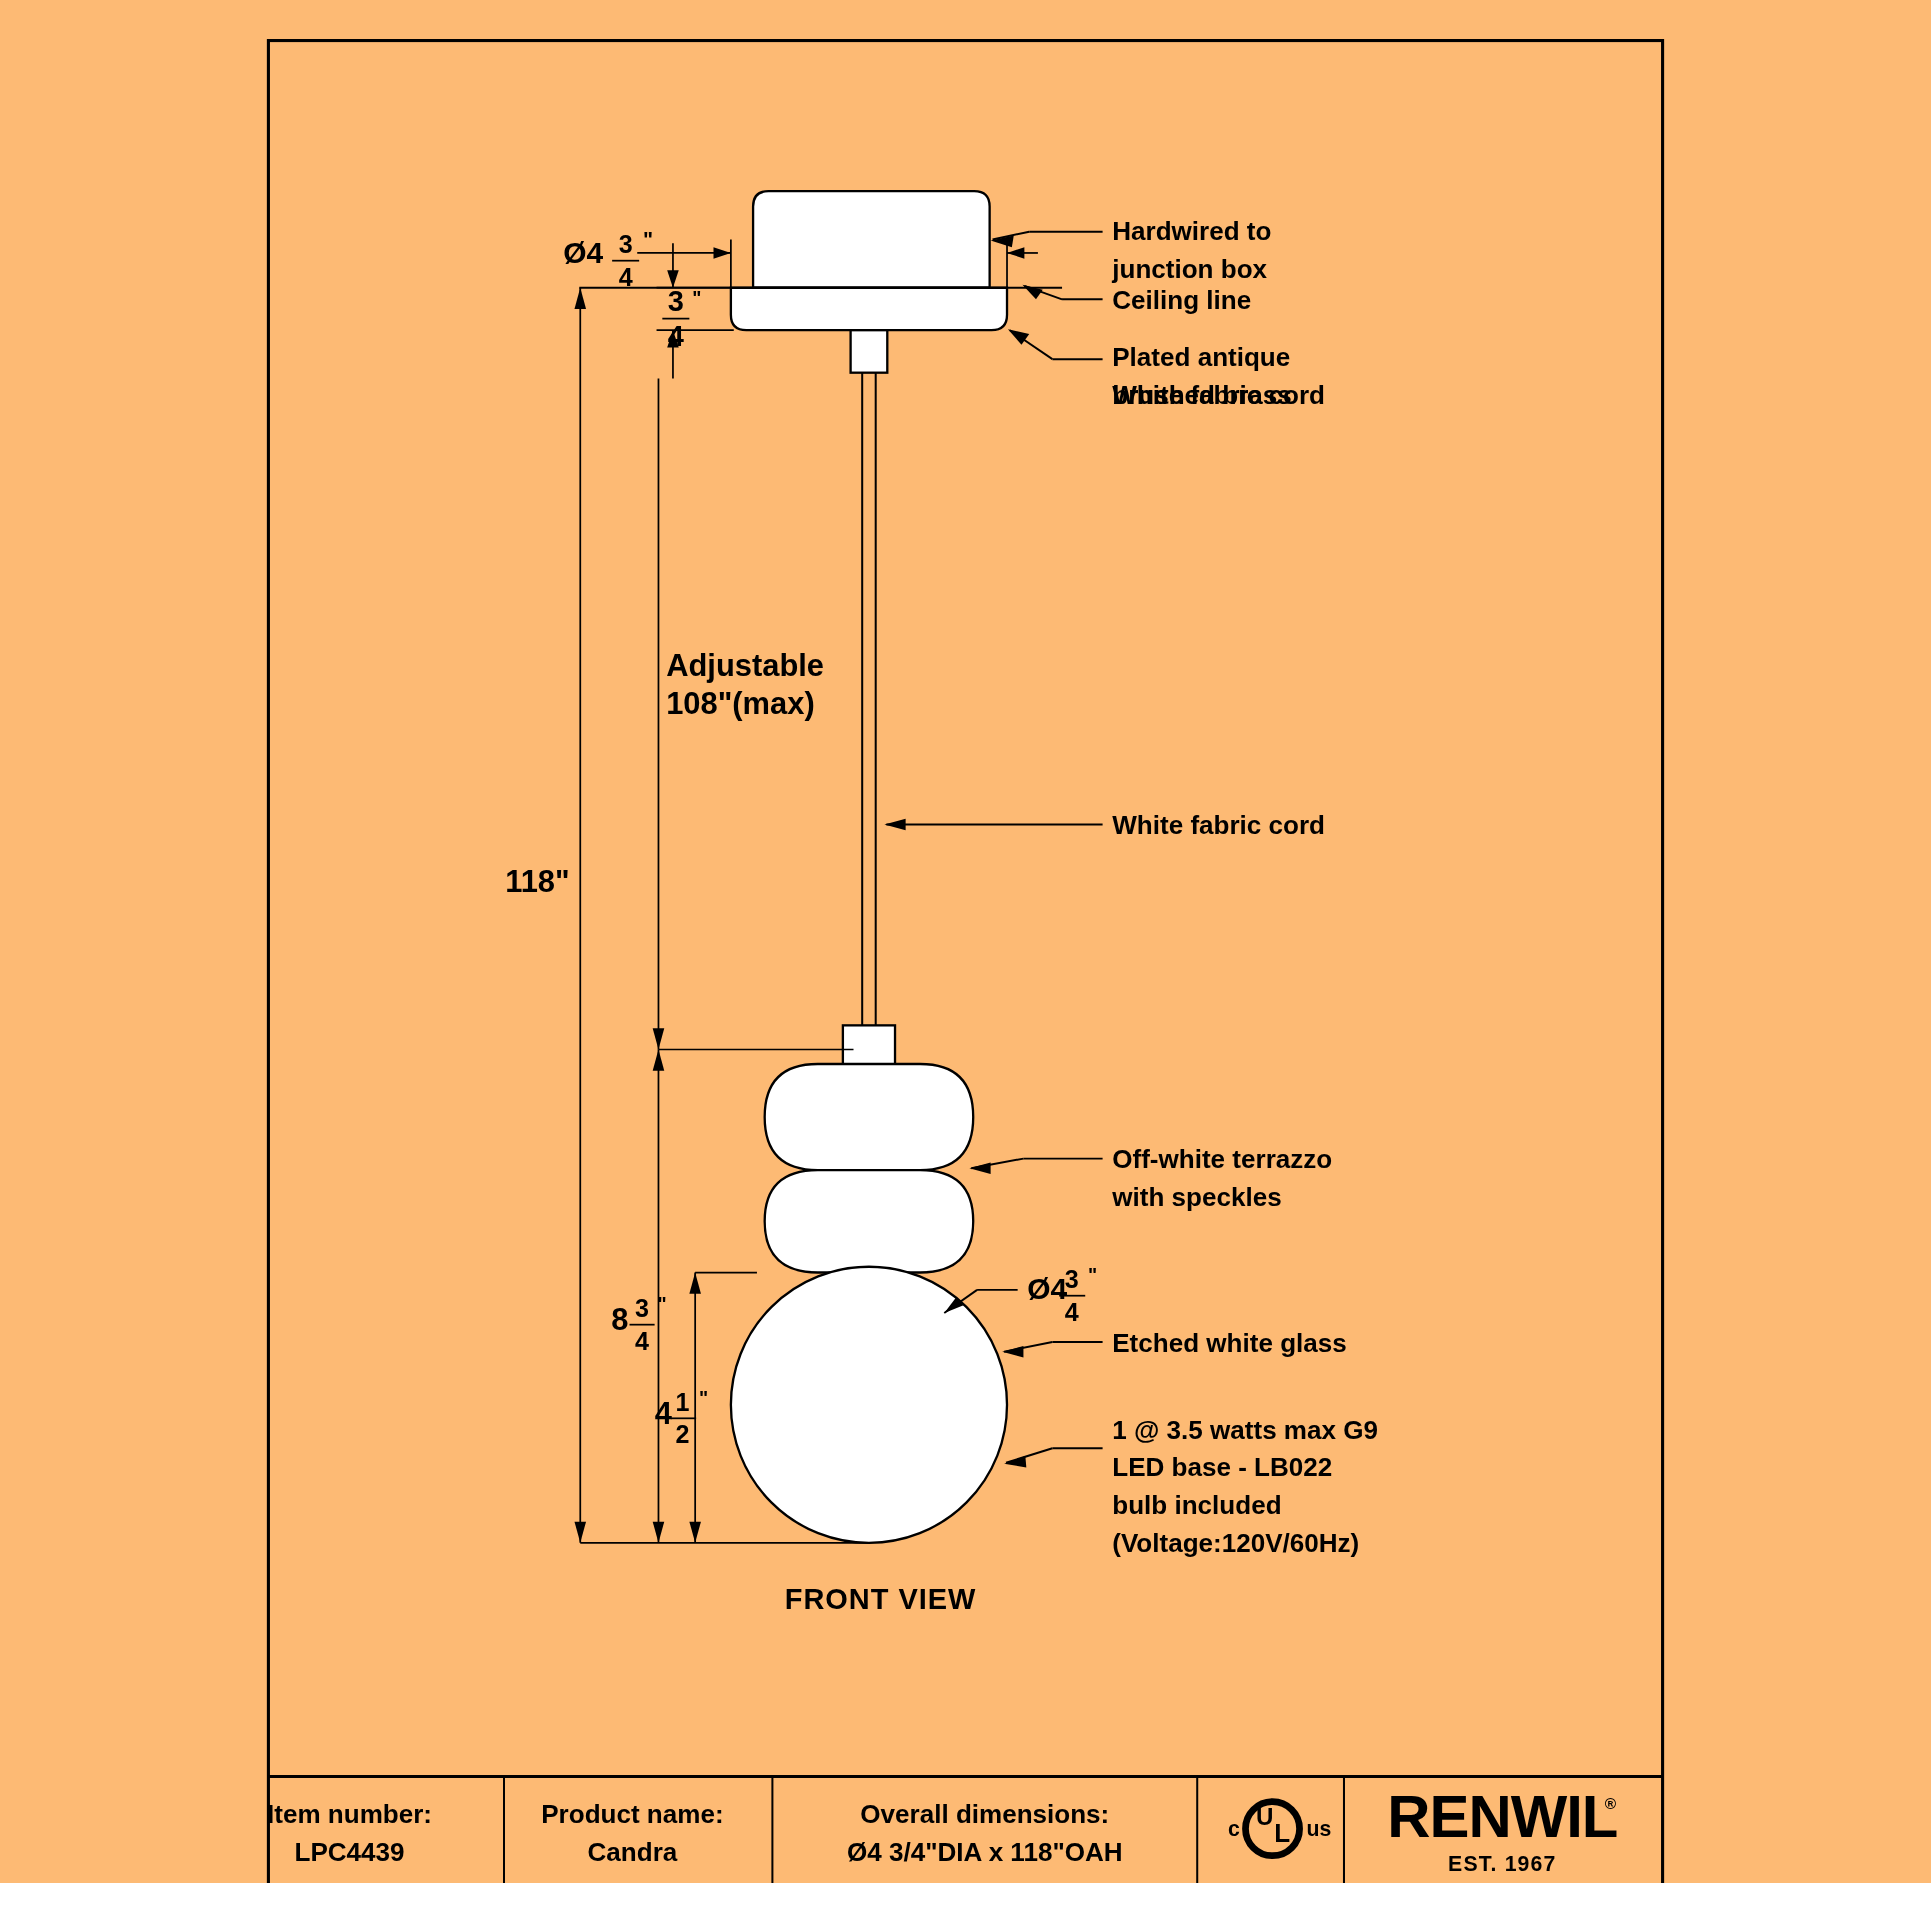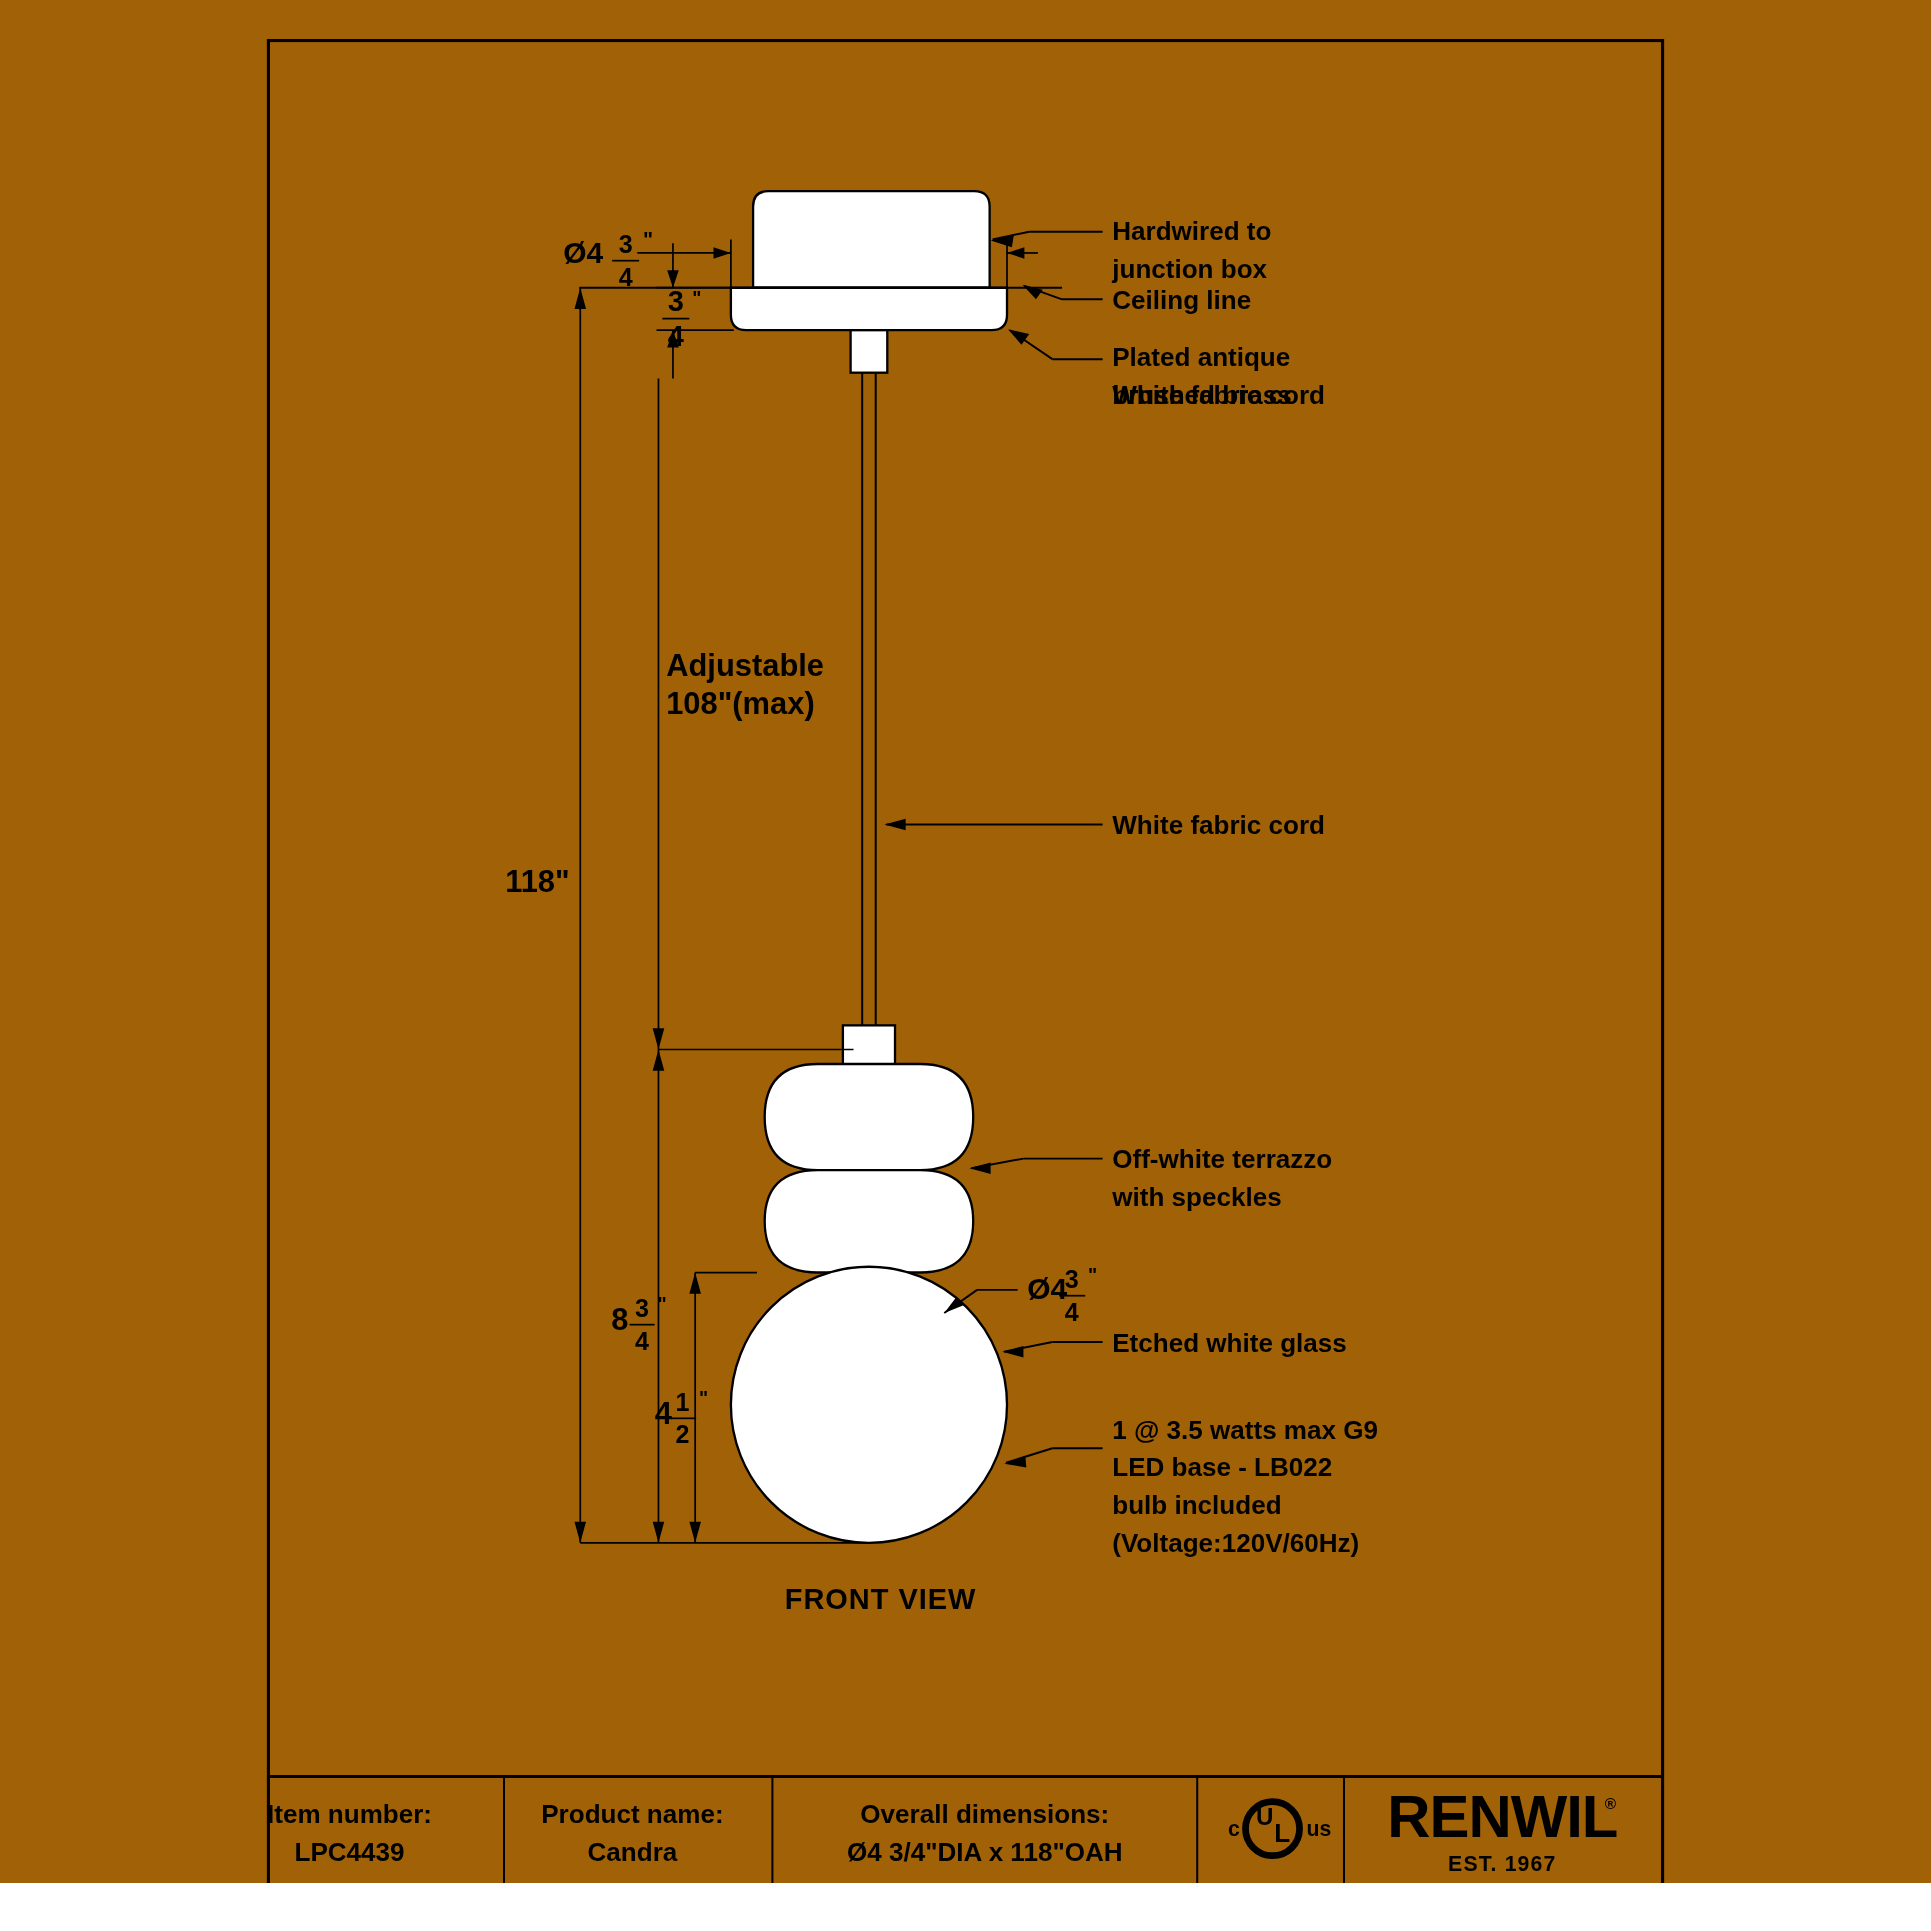--- a/index.html
+++ b/index.html
@@ -1,17 +1,17 @@
 <!DOCTYPE html>
 <html><head>
 <meta charset="utf-8">
 <style>
   html,body{margin:0;padding:0;background:#ffffff;}
   body{width:1931px;height:1931px;font-family:"Liberation Sans",sans-serif;color:#000;}
-  #sheet{position:relative;width:1931px;height:1883px;overflow:hidden;background:#a16207;}
+  #sheet{position:relative;width:1931px;height:1883px;overflow:hidden;background:#fdba74;}
   svg{display:block;}
   .txt{font-family:"Liberation Sans",sans-serif;font-weight:bold;fill:#000;}
   .lbl{font-size:27px;}
   .dimtxt{font-size:31px;}
   .tbtitle{font-size:27px;}
   .tbval{font-size:27px;}
   .front{font-size:30px;letter-spacing:1px;}
   .ln{stroke:#000;fill:none;}
   .thin{stroke-width:2.1;}
   .thinner{stroke-width:1.8;}

